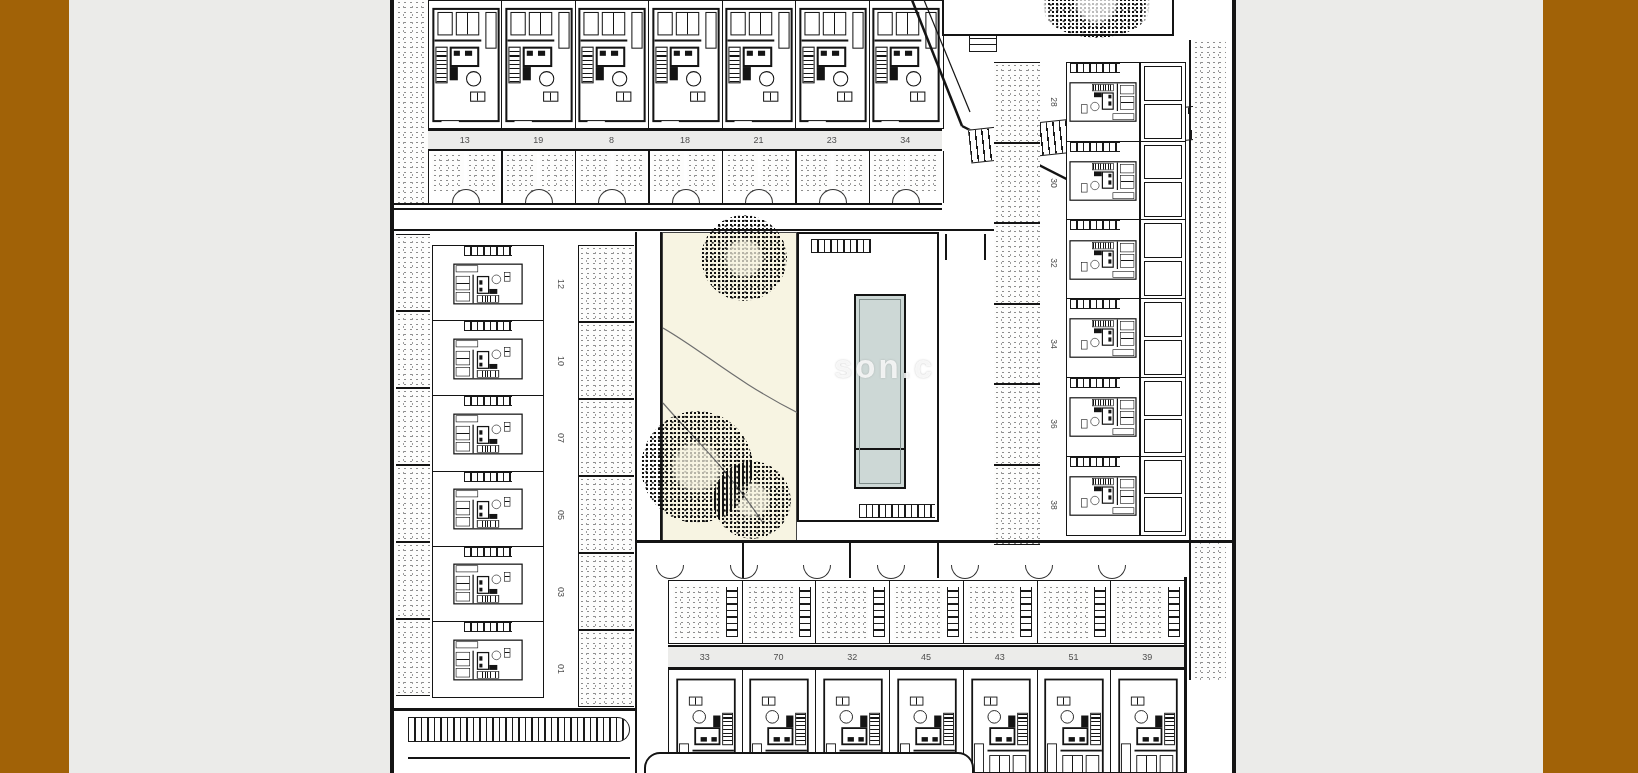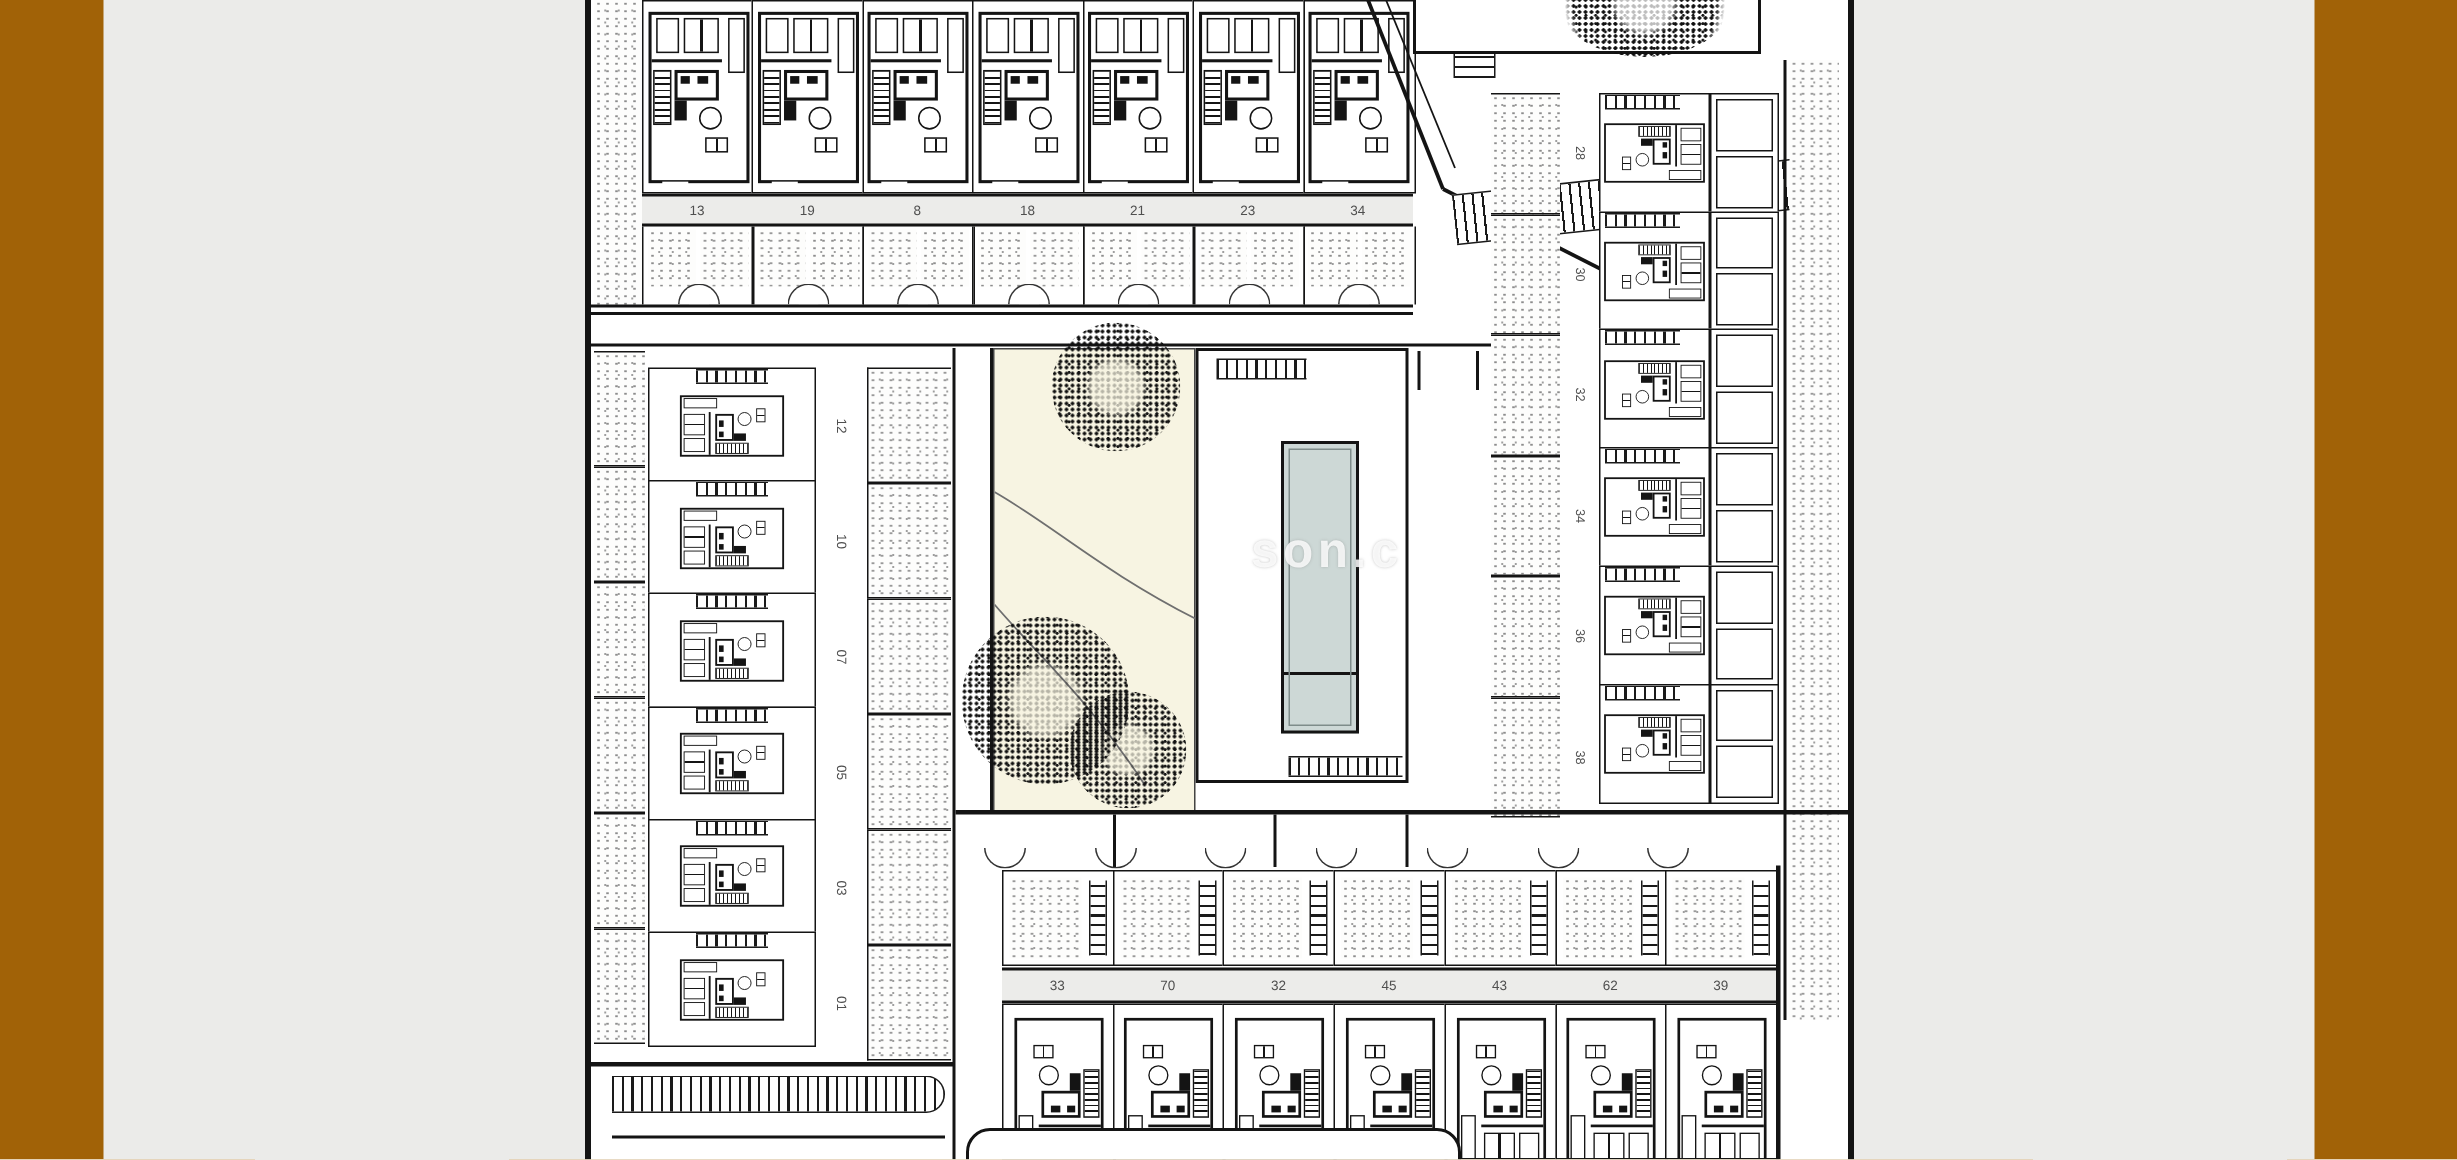--- a/index.html
+++ b/index.html
@@ -645,21 +645,21 @@
         <div class="numlab">
           <span>32</span>
         </div>
         <div class="numlab">
           <span>45</span>
         </div>
         <div class="numlab">
           <span>43</span>
         </div>
         <div class="numlab">
-          <span>62</span>
+          <span>51</span>
         </div>
         <div class="numlab">
           <span>39</span>
         </div>
       </div>
     <div class="abs unitrow" style="left:274px;top:669px;width:516px;height:104px;">
 
     <div class="unit-cell">
           <div class="glyph" style="--r:180deg;--s:0.9;top:58%;">
             <div class="g-wall"></div>

